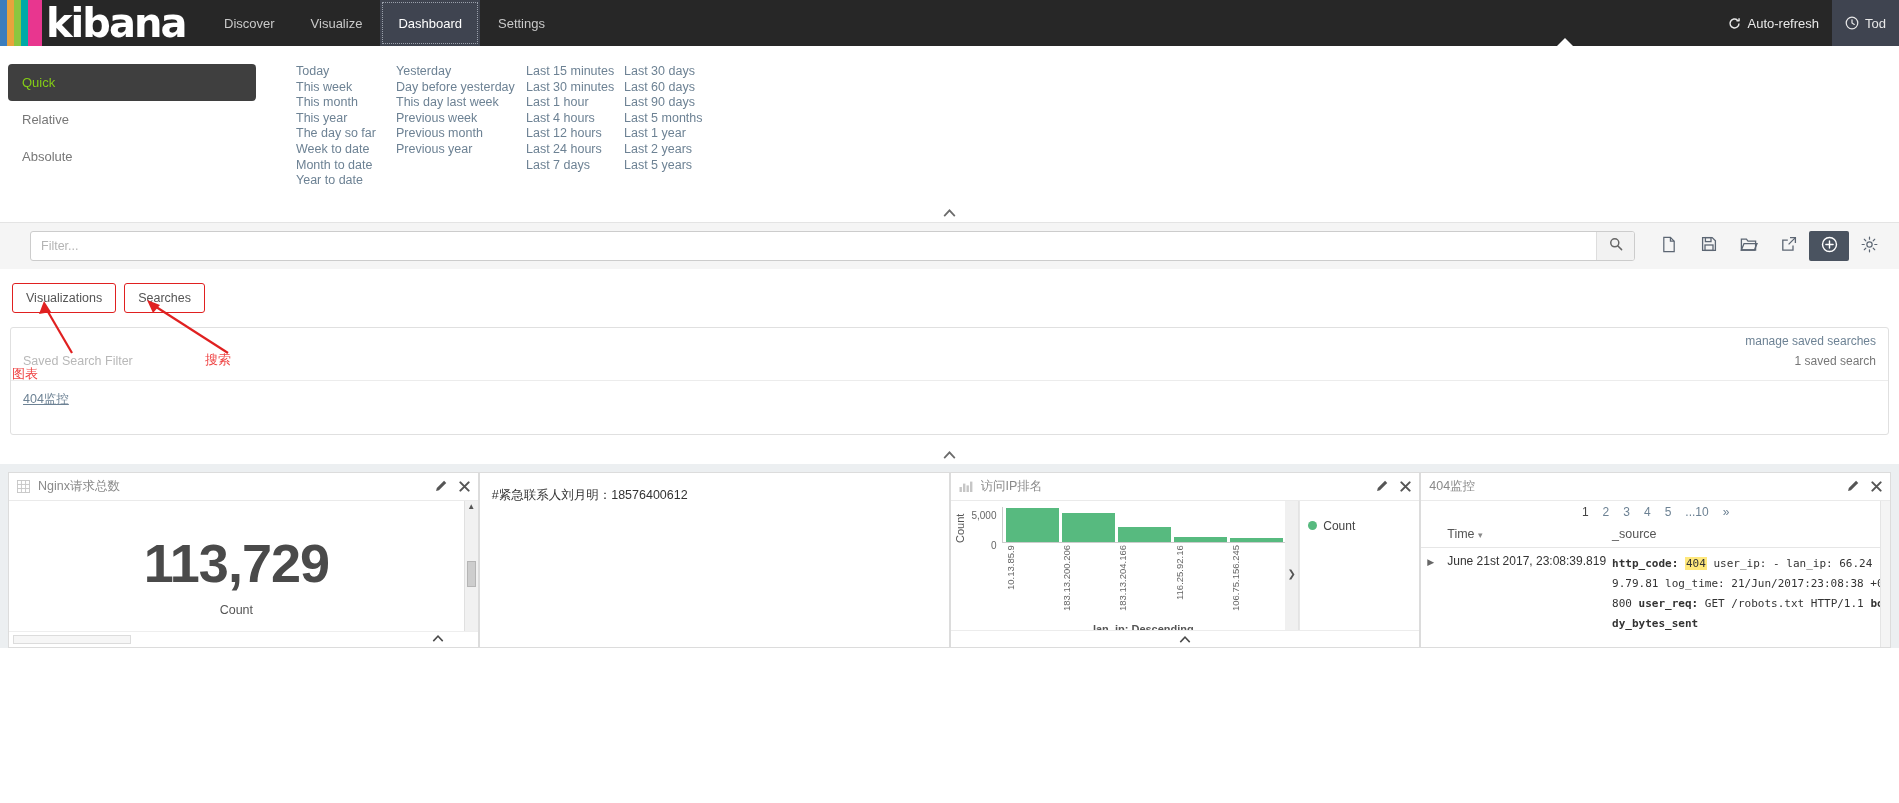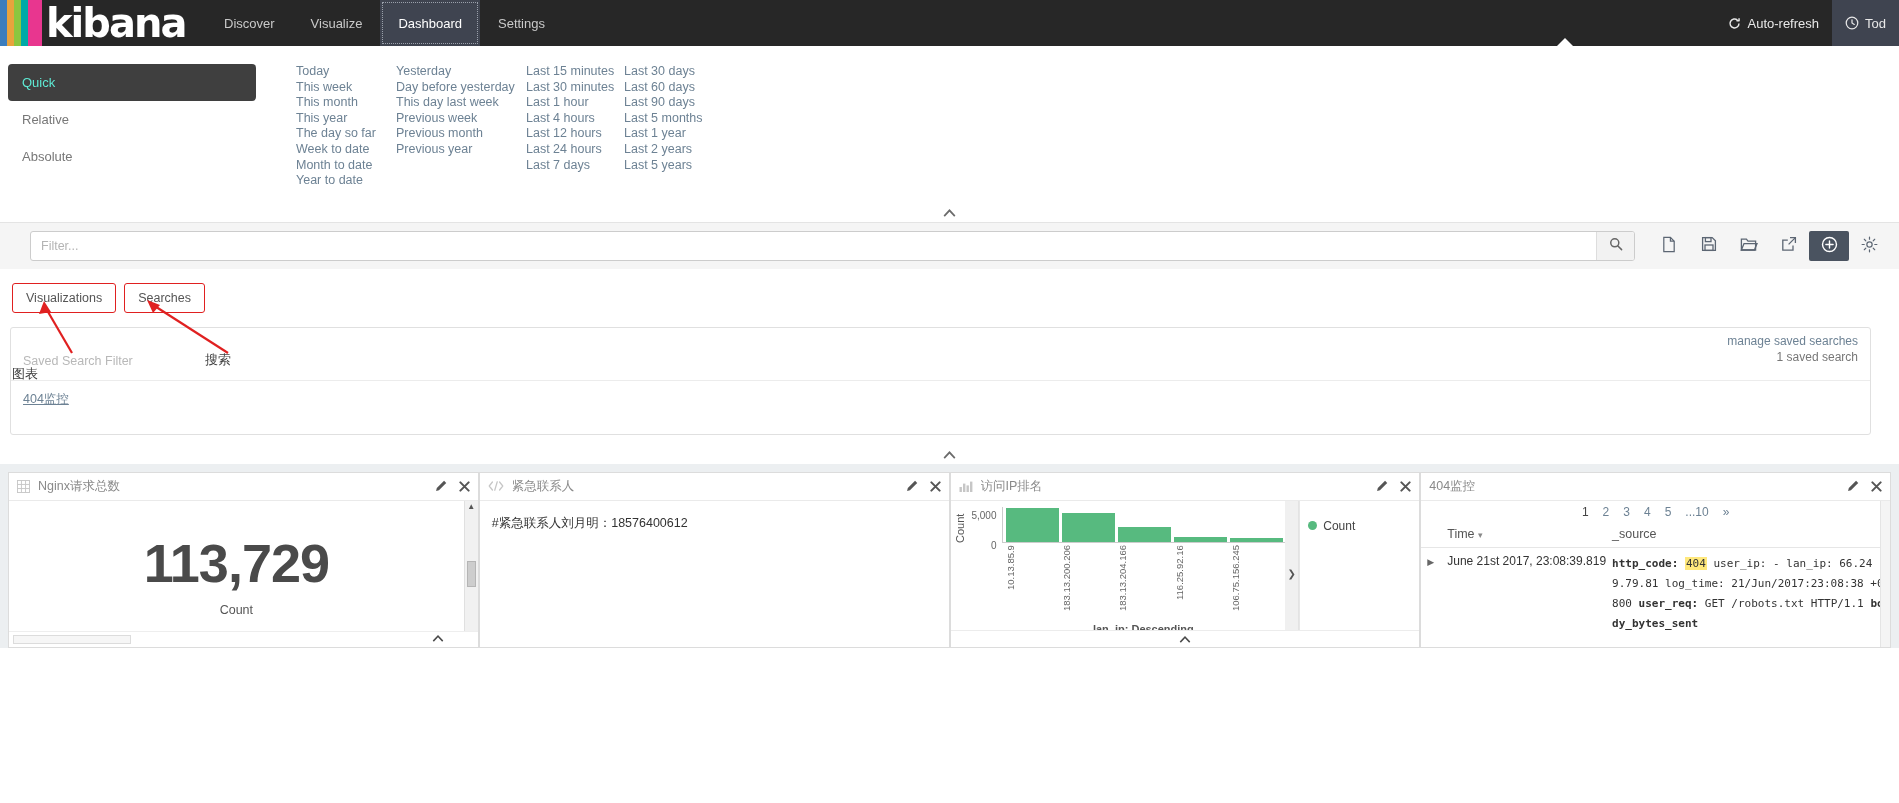--- a/index.html
+++ b/index.html
@@ -102,21 +102,21 @@
   }
   .tp-mode {
     padding: 11px 14px;
     border-radius: 4px;
     font-size: 13px;
     color: #777;
     cursor: pointer;
   }
   .tp-mode.active {
     background: #3f3f3f;
-    color: #5eead4;
+    color: #84cc16;
   }
   .tp-cols {
     display: flex;
     margin-left: 40px;
     gap: 0;
   }
   .tp-col { width: 100px; }
   .tp-col.w2 { width: 130px; }
   .tp-col.w3 { width: 98px; }
   .tp-link {
@@ -198,21 +198,21 @@
   }
   .tb-btn.active {
     background: #4a5360;
     color: #fff;
     border-radius: 2px;
   }
 
   
   .panel-area {
     background: #fff;
-    padding: 10px 28px 0 10px;
+    padding: 10px 10px 0 10px;
   }
   .tabs-row {
     display: flex;
     gap: 8px;
     padding: 4px 0 0 2px;
   }
   .tab-btn {
     border: 1px solid #cfcfcf;
     background: #fff;
     color: #555;
@@ -237,20 +237,21 @@
     padding: 6px 12px 2px 12px;
   }
   .ss-manage {
     color: #6d8294;
     font-size: 12px;
     text-decoration: none;
     cursor: pointer;
   }
   .ss-filter-row {
     display: flex;
+    align-items: center;
     padding: 0 12px 8px 12px;
     border-bottom: 1px solid #ececec;
   }
   .ss-filter-input {
     flex: 1;
     border: 0;
     border-bottom: 0;
     outline: none;
     font-size: 12.5px;
     color: #555;
@@ -270,21 +271,21 @@
     color: #6d8294;
     font-size: 12.5px;
     text-decoration: underline;
     cursor: pointer;
     display: inline-block;
   }
 
   
   .annot {
     position: absolute;
-    color: #404040;
+    color: #ef4444;
     font-size: 13px;
     font-family: Liberation Sans, sans-serif;
     pointer-events: none;
   }
   .arrow-svg { position: absolute; pointer-events: none; }
 
   
   .dash-area {
     background: #eceff1;
     padding: 8px 8px 0 8px;
@@ -809,40 +810,20 @@
       </div>
       <div class="bottom-collapse" style="left:auto;right:20px;width:40px;background:transparent;border:0;">
         <svg width="14" height="8" viewBox="0 0 16 10">
             <path d="M8 1.2 14.6 8.2l-1.4 1.4L8 4.1 2.8 9.6 1.4 8.2z" fill="#4a4a4a"></path>
           </svg>
       </div>
     </div>
   </div>
 
   <div class="dash-panel">
-    <div class="dp-header">
-      <span class="dp-icon">
-        <svg width="16" height="12" viewBox="0 0 18 12" fill="none" stroke="#c6c6c6" stroke-width="1.4" stroke-linecap="round" stroke-linejoin="round">
-          <path d="M5 1.5 1.4 6 5 10.5M13 1.5 16.6 6 13 10.5M10.4 1.2 7.6 10.8"></path>
-        </svg>
-      </span>
-      <span class="dp-title">紧急联系人</span>
-      <span class="dp-actions">
-        <span class="dp-act">
-          <svg width="12" height="12" viewBox="0 0 14 14" fill="#555">
-              <path d="M10.6.9 13.1 3.4 4.6 11.9 1.3 12.7 2.1 9.4z"></path>
-            </svg>
-        </span>
-        <span class="dp-act">
-          <svg width="11" height="11" viewBox="0 0 12 12" stroke="#555" stroke-width="2.2" stroke-linecap="round">
-              <path d="M1.5 1.5 10.5 10.5M10.5 1.5 1.5 10.5"></path>
-            </svg>
-        </span>
-      </span>
-    </div>
     <div class="dp-body">
       <div class="md-body">#紧急联系人刘月明：18576400612</div>
     </div>
   </div>
 
   <div class="dash-panel">
     <div class="dp-header">
       <span class="dp-icon">
         <svg width="14" height="13" viewBox="0 0 14 13" fill="#c6c6c6">
           <rect x="0.5" y="7" width="2.4" height="5"></rect>

